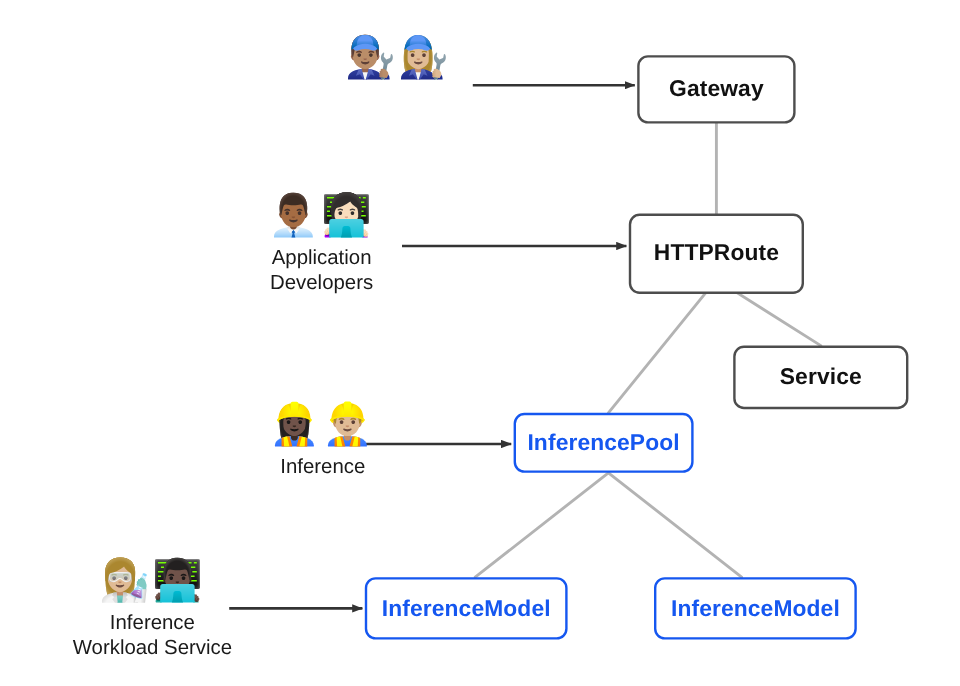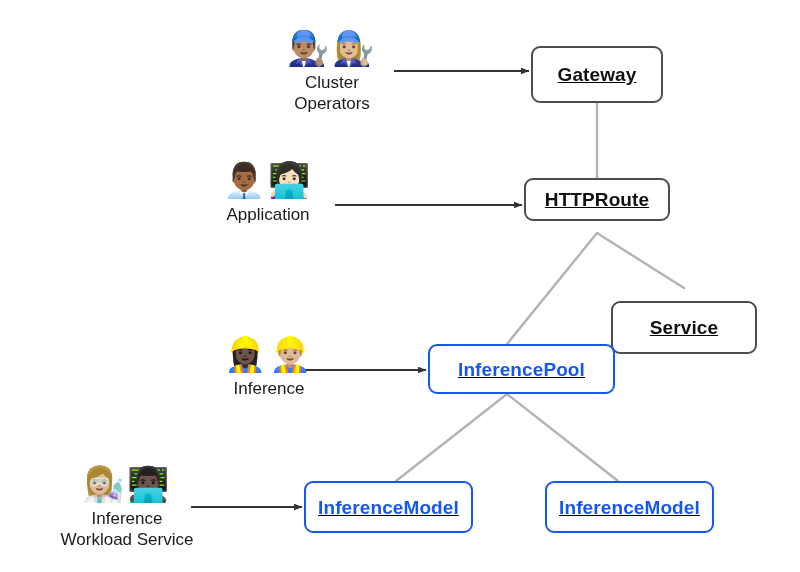--- a/index.html
+++ b/index.html
@@ -30,21 +30,20 @@
   .node {
     position: absolute;
     box-sizing: border-box;
     display: flex;
     align-items: center;
     justify-content: center;
     background: #ffffff;
     border-radius: 9px;
     text-align: center;
     z-index: 3;
-    text-decoration: underline;
   }
   .node .node-label {
     font-weight: bold;
     letter-spacing: 0.1px;
     line-height: 1;
   }
   .node.neutral {
     border: 2px solid #4d4d4d;
   }
   .node.neutral .node-label {
@@ -106,44 +105,43 @@
         <line x1="335" y1="205" x2="522" y2="205" stroke="#333333" stroke-width="2.2" marker-end="url(#arrowhead)"></line>
         <line x1="305" y1="370" x2="426" y2="370" stroke="#333333" stroke-width="2.2" marker-end="url(#arrowhead)"></line>
         <line x1="191" y1="507" x2="302" y2="507" stroke="#333333" stroke-width="2.2" marker-end="url(#arrowhead)"></line>
       </g>
   </svg>
 
   <div id="node-layer">
       <div class="node neutral" style="left: 531px; top: 46px; width: 132px; height: 57px;">
         <span class="node-label">Gateway</span>
       </div>
-      <div class="node neutral" style="left: 524px; top: 178px; width: 146px; height: 43px;">
+      <div class="node neutral" style="left: 524px; top: 178px; width: 146px; height: 67px;">
         <span class="node-label">HTTPRoute</span>
       </div>
-      <div class="node neutral" style="left: 611px; top: 288px; width: 146px; height: 53px; margin-top: 13px;">
+      <div class="node neutral" style="left: 611px; top: 288px; width: 146px; height: 53px;">
         <span class="node-label">Service</span>
       </div>
-      <div class="node accent" style="left: 428px; top: 344px; width: 187px; height: 50px;">
+      <div class="node accent" style="left: 428px; top: 344px; width: 150px; height: 50px;">
         <span class="node-label">InferencePool</span>
       </div>
       <div class="node accent" style="left: 304px; top: 481px; width: 169px; height: 52px;">
         <span class="node-label">InferenceModel</span>
       </div>
       <div class="node accent" style="left: 545px; top: 481px; width: 169px; height: 52px;">
         <span class="node-label">InferenceModel</span>
       </div>
     </div>
   <div id="persona-layer">
       <div class="persona" style="left: 217px; top: 28px;">
         <div class="persona-emojis">👨🏽‍🔧👩🏼‍🔧</div>
-        <div class="persona-label"><span>Cluster</span><span class="l2">Operators</span></div>
       </div>
       <div class="persona" style="left: 153px; top: 160px;">
         <div class="persona-emojis">👨🏾‍💼👩🏻‍💻</div>
-        <div class="persona-label"><span>Application</span></div>
+        <div class="persona-label"><span>Application</span><span class="l2">Developers</span></div>
       </div>
       <div class="persona" style="left: 154px; top: 334px;">
         <div class="persona-emojis">👷🏿‍♀️👷🏼‍♂️</div>
         <div class="persona-label"><span>Inference</span></div>
       </div>
       <div class="persona" style="left: 12px; top: 464px;">
         <div class="persona-emojis">👩🏼‍🔬👨🏿‍💻</div>
         <div class="persona-label"><span>Inference</span><span class="l2">Workload Service</span></div>
       </div>
     </div>

